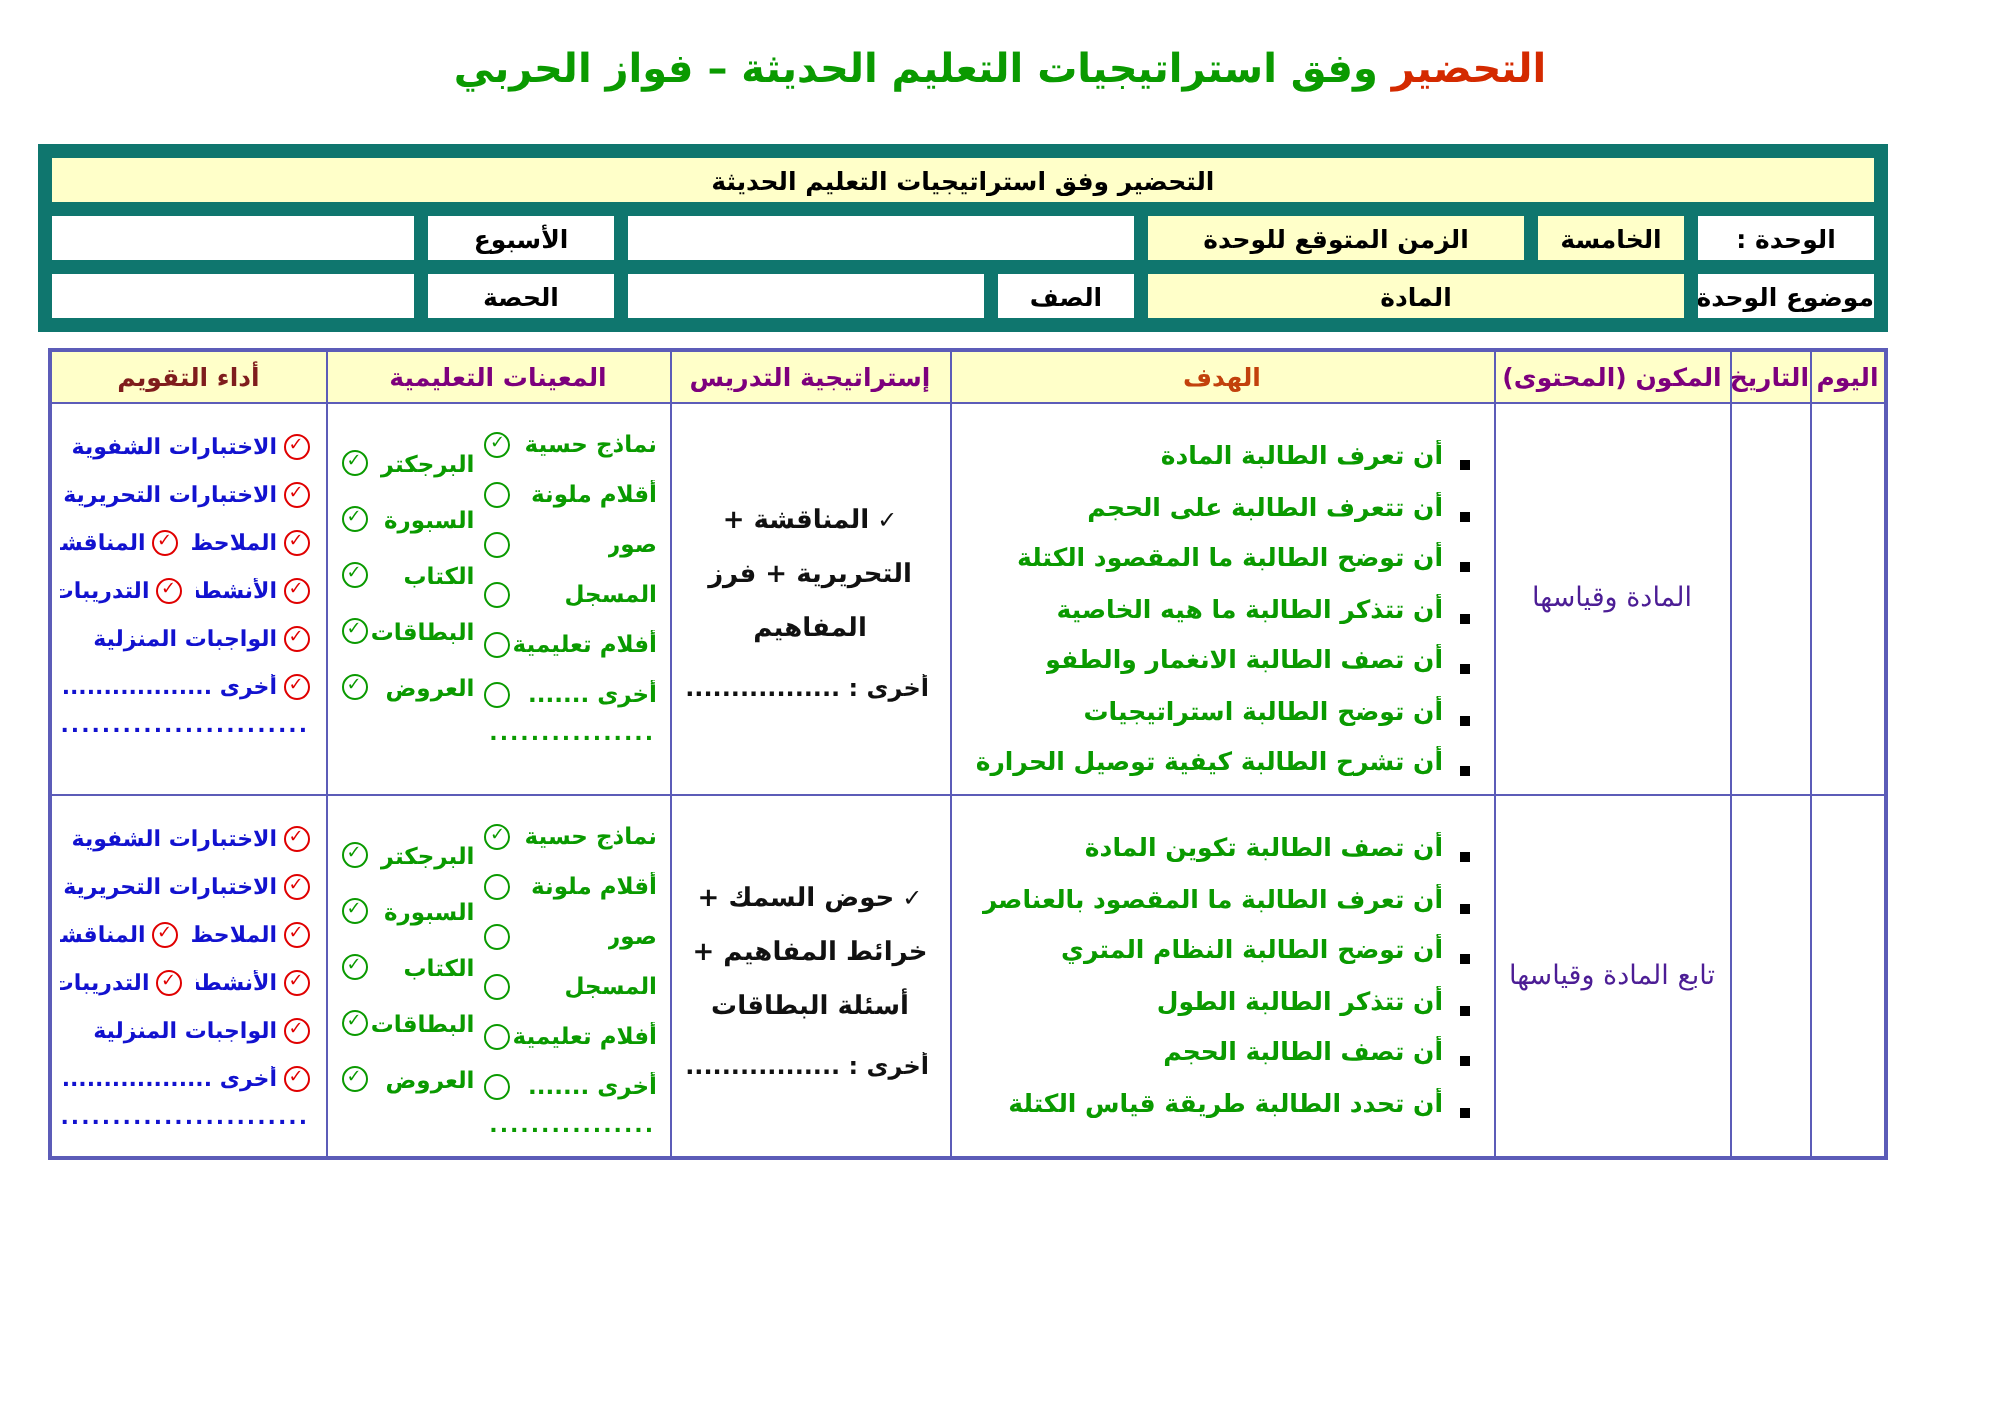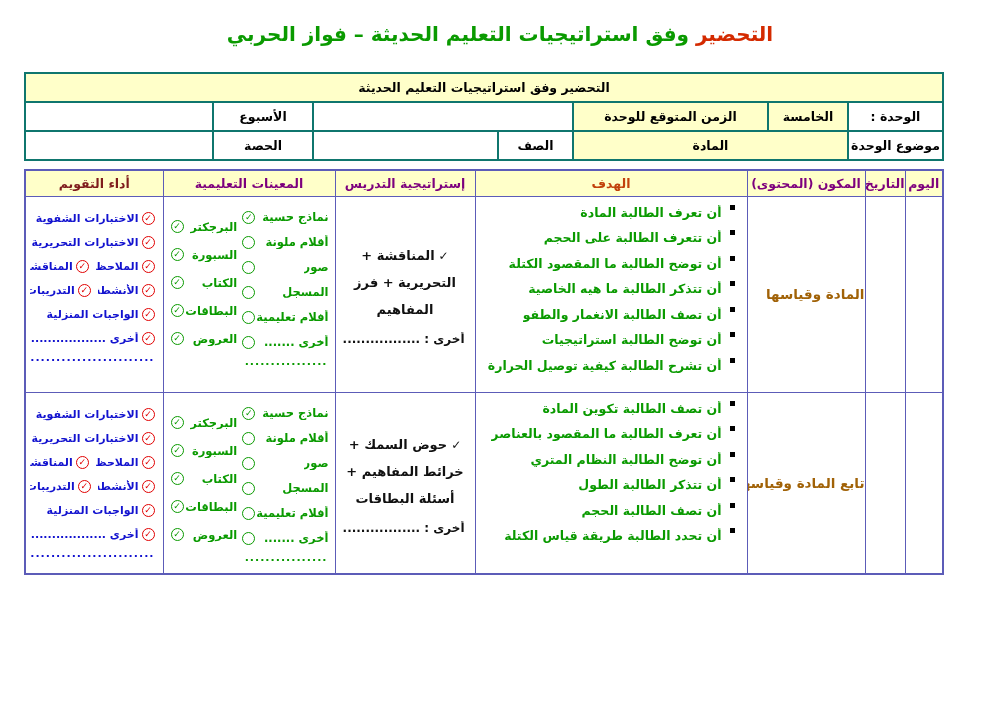--- a/index.html
+++ b/index.html
@@ -4,39 +4,39 @@
 <style>
   *{margin:0;padding:0;box-sizing:border-box}
   html,body{background:#ffffff}
   body{width:1000px;height:707px;font-family:"DejaVu Sans",sans-serif;overflow:hidden}
   .page{width:1000px;height:570px;direction:rtl;padding:14px 56px 0}
   .main-title{text-align:center;font-size:20px;font-weight:bold;margin:8px 0 26px;white-space:nowrap}
   .tred{color:#d42a00}
   .tgreen{color:#0a9a00}
   table{border-collapse:collapse;table-layout:fixed;width:920px}
   
-  .header-table td{border:2px solid #0f766e;height:29px;text-align:center;font-size:12.5px;font-weight:bold;color:#000;white-space:nowrap;overflow:hidden}
+  .header-table td{border:7px solid #0f766e;height:29px;text-align:center;font-size:12.5px;font-weight:bold;color:#000;white-space:nowrap;overflow:hidden}
   .cream{background:#ffffc9}
   .redtx{color:#e60000}
   .purpletx{color:#7d007d}
   .banner-cell{font-size:13px}
   
   .main-table{border:2px solid #5c5cb8;margin-top:8px}
   .main-table th,.main-table td{border:1px solid #5c5cb8;overflow:hidden}
   .head-row th{background:#ffffc9;height:26px;font-size:12.5px;font-weight:bold;white-space:nowrap;text-align:center}
   .h-blue{color:#7f1d1d}
   .h-red{color:#c2410c}
   .h-purple{color:#7d007d}
   .r1 > td{height:196px}
   .r2 > td{height:182px}
   .cell-empty{background:#fff}
-  .cell-comp{vertical-align:middle;color:#a16207;font-weight:bold;font-size:13.5px;white-space:nowrap}
+  .cell-comp{vertical-align:middle;text-align:center;color:#4c1d95;font-weight:normal;font-size:13.5px;white-space:nowrap}
   
   .cell-obj{vertical-align:top;padding:8px 12px 0 4px}
-  .obj-line{display:flex;align-items:flex-start;height:25.5px}
+  .obj-line{display:flex;align-items:flex-end;height:25.5px}
   .bullet{width:5px;height:5px;background:#000;margin-left:8px;flex:0 0 auto}
   .obj-text{color:#0a9a00;font-weight:bold;font-size:12.5px;white-space:nowrap;overflow:hidden}
   
   .cell-strat{vertical-align:middle;text-align:center;padding:0 6px}
   .strat-line{font-size:13px;font-weight:bold;color:#111;height:27px;line-height:27px;white-space:nowrap}
   .strat-check{margin-left:4px;font-size:12px;color:#111}
   .strat-other{text-align:right;font-size:12px;font-weight:bold;color:#111;margin-top:9px;padding-right:4px;white-space:nowrap;overflow:hidden}
   
   .cell-aids{vertical-align:top;padding:8px 4px 0 4px}
   .aids-wrap{display:flex}

